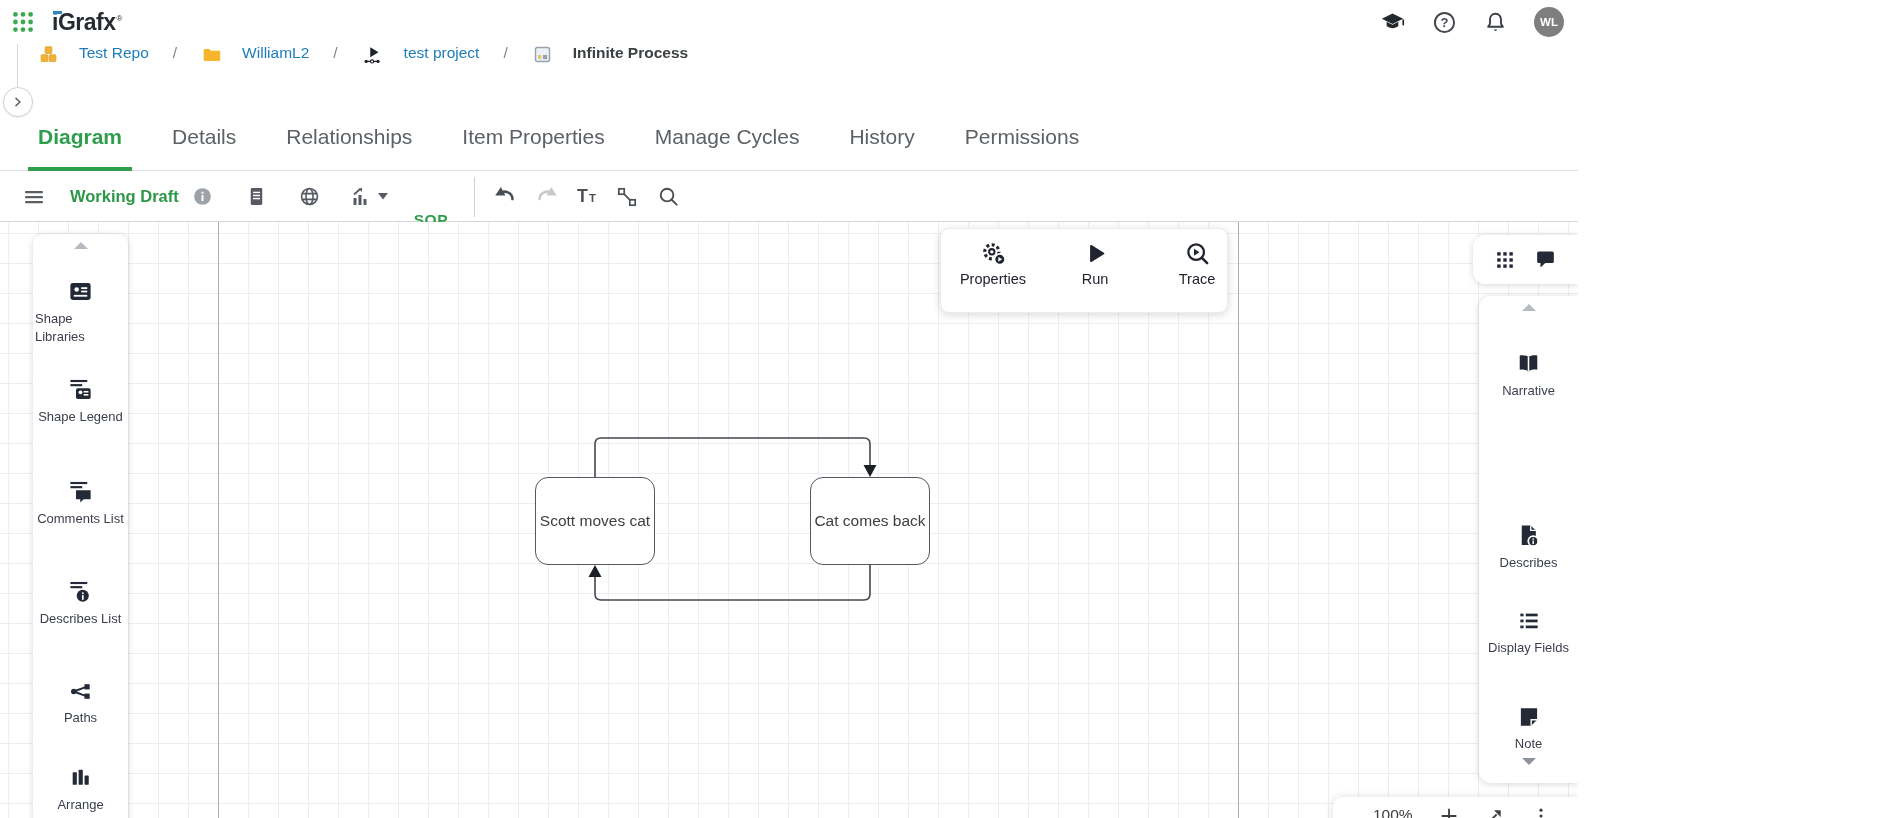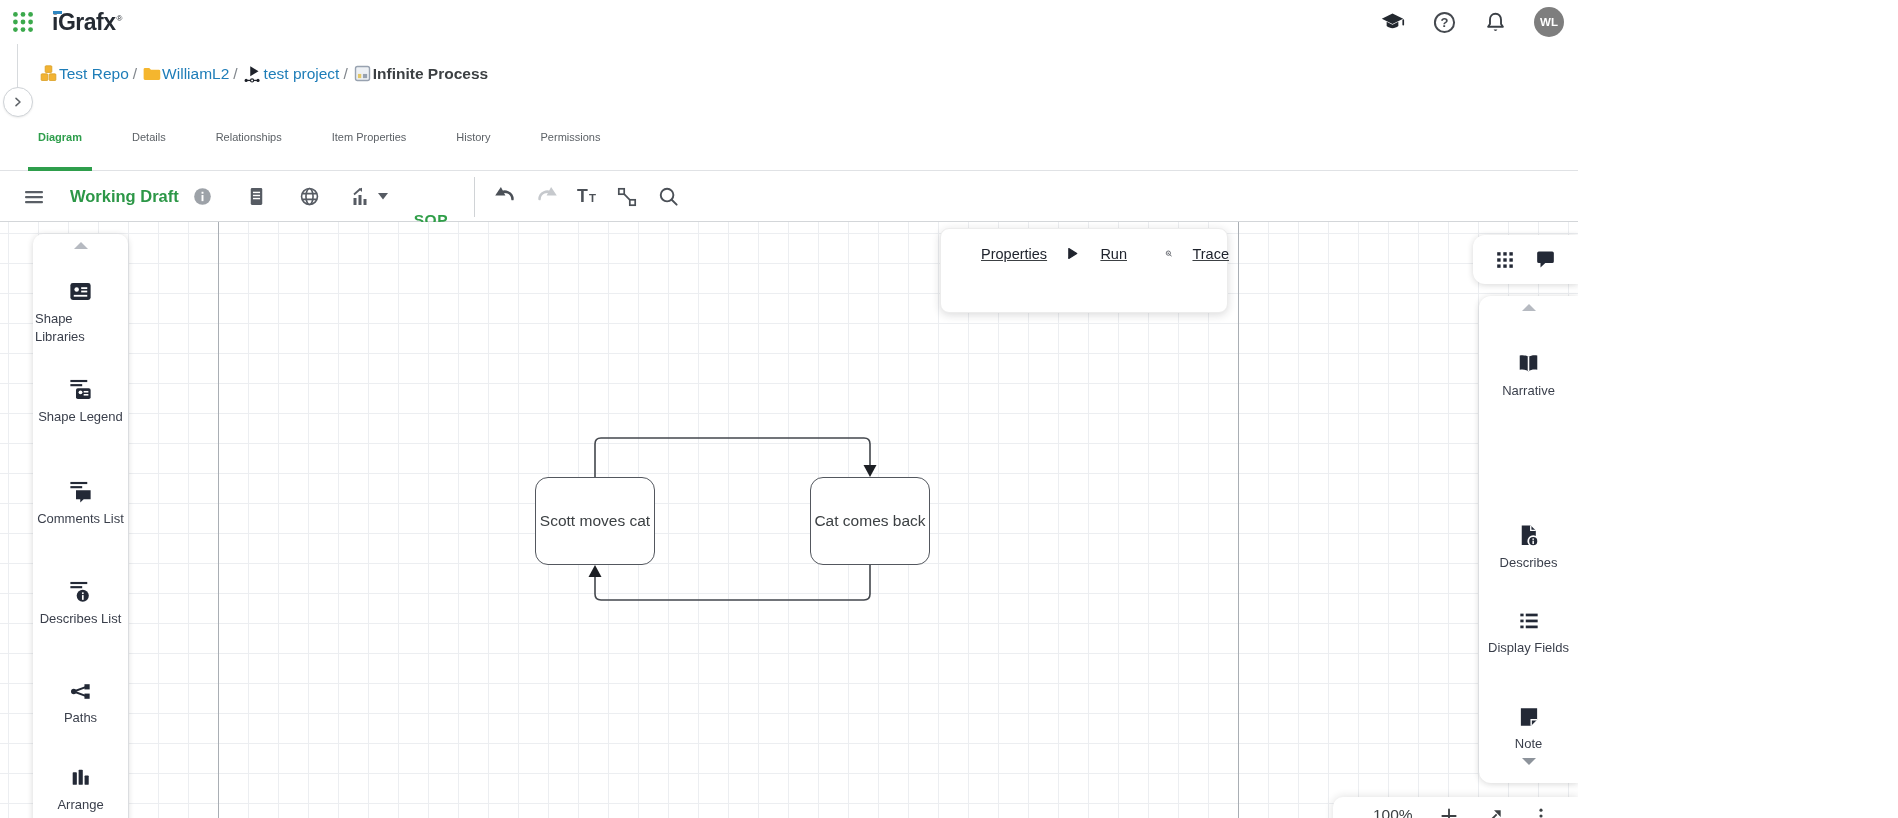--- a/index.html
+++ b/index.html
@@ -24,30 +24,30 @@
   .tb-icons .icbtn{cursor:pointer;}
   .avatar{width:30px;height:30px;border-radius:50%;background:#7e7e7e;color:#fff;font-size:11.5px;
           font-weight:700;display:flex;align-items:center;justify-content:center;cursor:pointer;}
 
   
   .crumbrow{position:absolute;left:0;top:44px;width:100%;height:59px;background:#fff;}
   .collapse-line{position:absolute;left:17px;top:44px;width:1px;height:127px;background:#d7dadd;}
   .collapse-btn{position:absolute;left:3px;top:87px;width:28px;height:28px;border-radius:50%;background:#fff;
                 border:1px solid #cfd3d7;display:flex;align-items:center;justify-content:center;cursor:pointer;
                 box-shadow:0 1px 2px rgba(0,0,0,.08);z-index:5;}
-  .crumbs{position:absolute;left:38px;top:0;height:59px;display:flex;align-items:center;gap:0;font-size:15.5px;}
+  .crumbs{position:absolute;left:38px;top:0;height:59px;display:flex;align-items:flex-start;gap:20px;font-size:15.5px;}
   .crumb-link{color:#1e7db8;cursor:pointer;}
   .crumb-current{color:#3c4043;font-weight:700;}
   .crumb-sep{color:#80868c;margin:0 4px;}
   .crumb-caret{position:absolute;right:10px;top:70px;cursor:pointer;}
 
   
   .tabbar{position:absolute;left:0;top:103px;width:100%;height:68px;background:#fff;
           border-bottom:1px solid #e0e2e5;display:flex;align-items:center;padding-left:38px;box-sizing:border-box;gap:50px;}
-  .tab{position:relative;height:68px;display:flex;align-items:center;font-size:11px;color:#5c6166;cursor:pointer;}
+  .tab{position:relative;height:68px;display:flex;align-items:center;font-size:21px;color:#5c6166;cursor:pointer;}
   .tab.active{color:#2e9e4c;font-weight:700;}
   .tab.active::after{content:"";position:absolute;left:-10px;right:-10px;bottom:0;height:4px;background:#2e9e4c;}
 
   
   .dtoolbar{position:absolute;left:0;top:172px;width:100%;height:50px;background:#fff;
             border-bottom:1px solid #d3d6d9;display:flex;align-items:center;box-sizing:border-box;}
   .dtoolbar .ic{cursor:pointer;}
   .wdraft{margin-left:24px;font-size:16.5px;font-weight:700;color:#2c9747;cursor:pointer;}
   .sop{margin-left:26px;font-size:15.5px;font-weight:700;color:#2f9e48;letter-spacing:.5px;cursor:pointer;margin-top:46px;}
   .vdiv{margin-left:26px;width:1px;height:40px;background:#d0d3d6;}
@@ -59,21 +59,21 @@
           background-size:30px 30px;background-position:8px 11px;}
   .pageline{position:absolute;top:0;bottom:0;width:1px;background:#a9aeb4;}
   .shape{position:absolute;width:120px;height:88px;background:#fff;border:1.5px solid #53575e;border-radius:13px;
          display:flex;align-items:center;justify-content:center;text-align:center;font-size:15.5px;color:#3c4043;
          line-height:1.3;box-sizing:border-box;cursor:pointer;padding:0;}
 
   
   .runbar{position:absolute;left:940px;top:228px;width:288px;height:85px;background:#fff;border:1px solid #ececec;
           border-radius:9px;box-shadow:0 2px 8px rgba(32,33,36,.16);display:flex;align-items:flex-start;
           padding:11px 14px 0 20px;box-sizing:border-box;}
-  .runitem{display:flex;flex-direction:row;align-items:center;gap:20px;cursor:pointer;min-width:64px;text-decoration:underline;}
+  .runitem{display:flex;flex-direction:column;align-items:center;gap:4px;cursor:pointer;min-width:64px;}
   .runitem .lbl{font-size:14.5px;color:#20242e;}
   .runclose{margin-left:14px;margin-top:20px;cursor:pointer;}
 
   
   .panel{position:absolute;background:#fff;box-shadow:0 1px 6px rgba(32,33,36,.18);}
   .lpanel{left:33px;top:234px;width:95px;height:640px;border-radius:10px;}
   .rcardA{right:0;top:235px;width:105px;height:49px;border-radius:12px 0 0 12px;display:flex;align-items:center;
           justify-content:space-around;padding:0 12px;box-sizing:border-box;}
   .rpanel{right:0;top:296px;width:99px;height:487px;border-radius:12px 0 0 12px;}
   .pitem{position:absolute;left:0;right:0;display:flex;flex-direction:column;align-items:center;gap:5px;cursor:pointer;}
@@ -171,20 +171,21 @@
     <svg width="16" height="16" viewBox="0 0 24 24">
       <path d="M9 6.5 l6 5.5 -6 5.5" fill="none" stroke="#5f6368" stroke-width="2.3" stroke-linecap="round" stroke-linejoin="round"></path>
     </svg>
   </div>
 
   <div class="tabbar">
     <div class="tab active">Diagram</div>
     <div class="tab">Details</div>
     <div class="tab">Relationships</div>
     <div class="tab">Item Properties</div>
+    <div class="tab">Manage Cycles</div>
     <div class="tab">History</div>
     <div class="tab">Permissions</div>
   </div>
 
   <div class="dtoolbar">
     <svg class="ic" style="margin-left:22px" width="24" height="24" viewBox="0 0 24 24" fill="#5a5f66">
       <rect x="3" y="6" width="18" height="2.2" rx="1"></rect>
         <rect x="3" y="11" width="18" height="2.2" rx="1"></rect>
         <rect x="3" y="16" width="18" height="2.2" rx="1"></rect>
     </svg>

